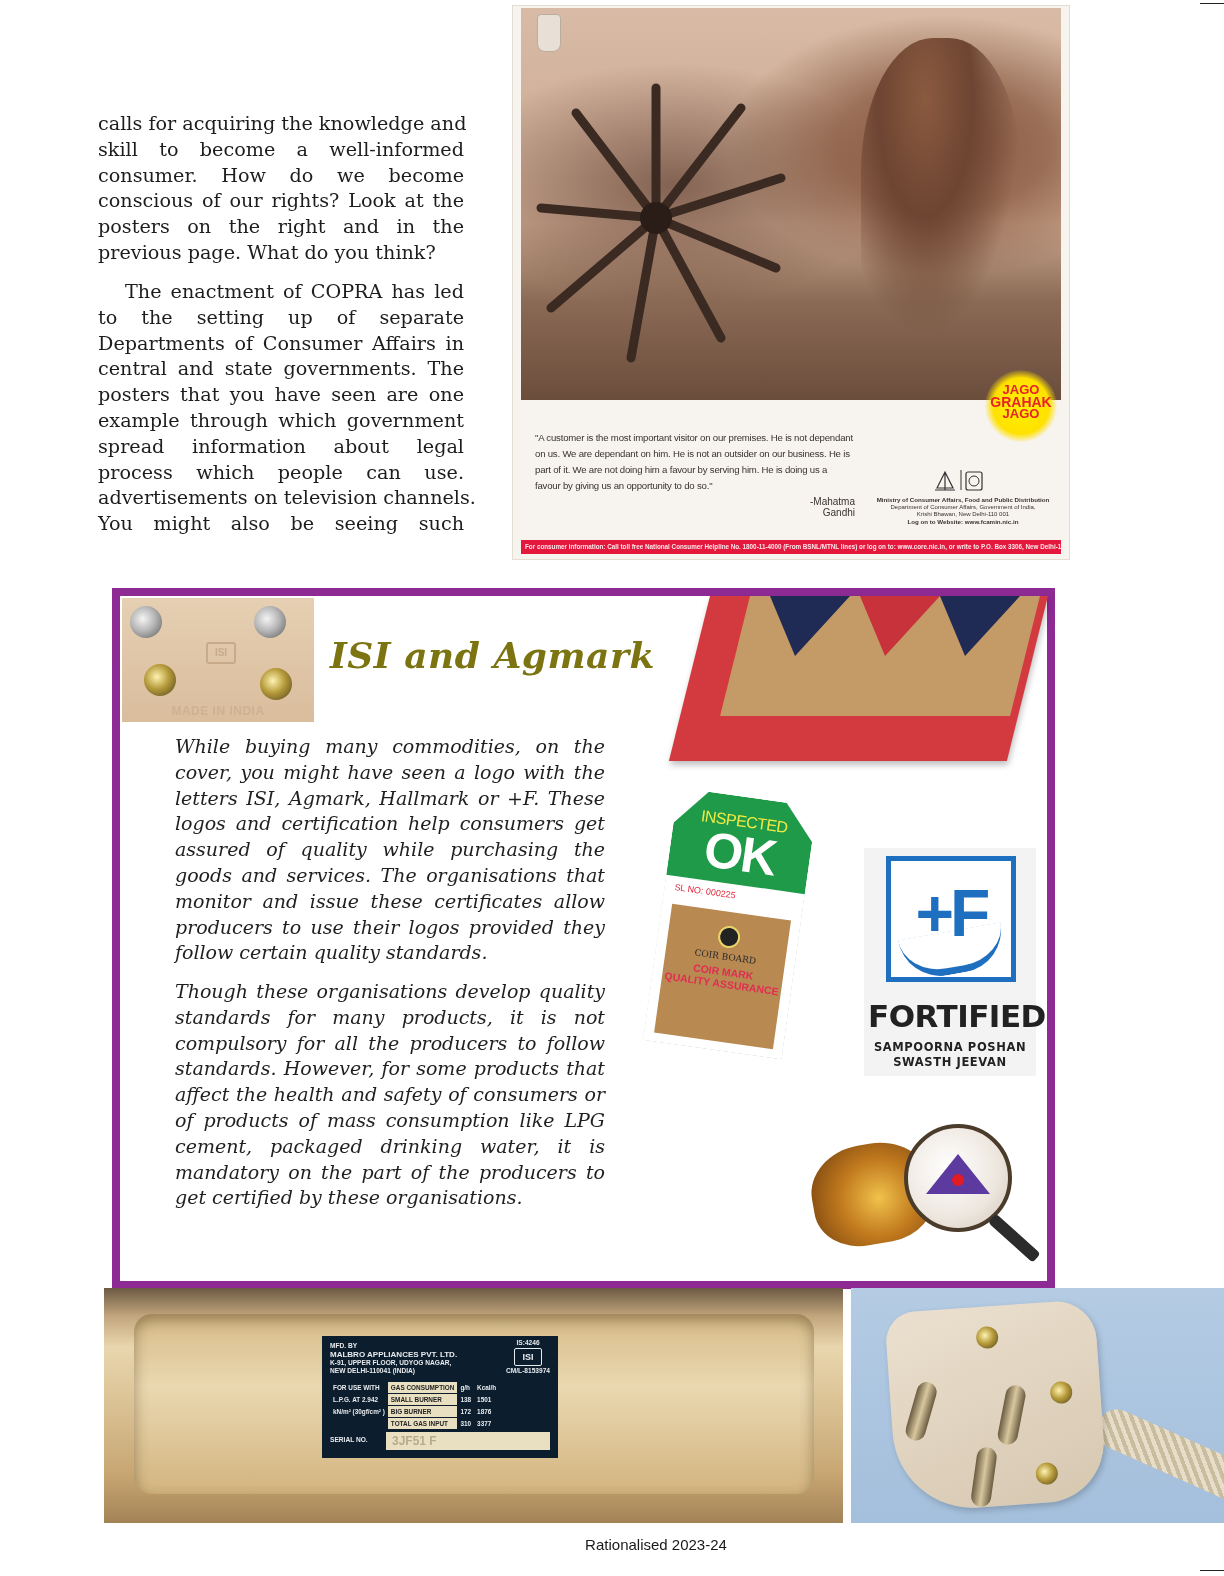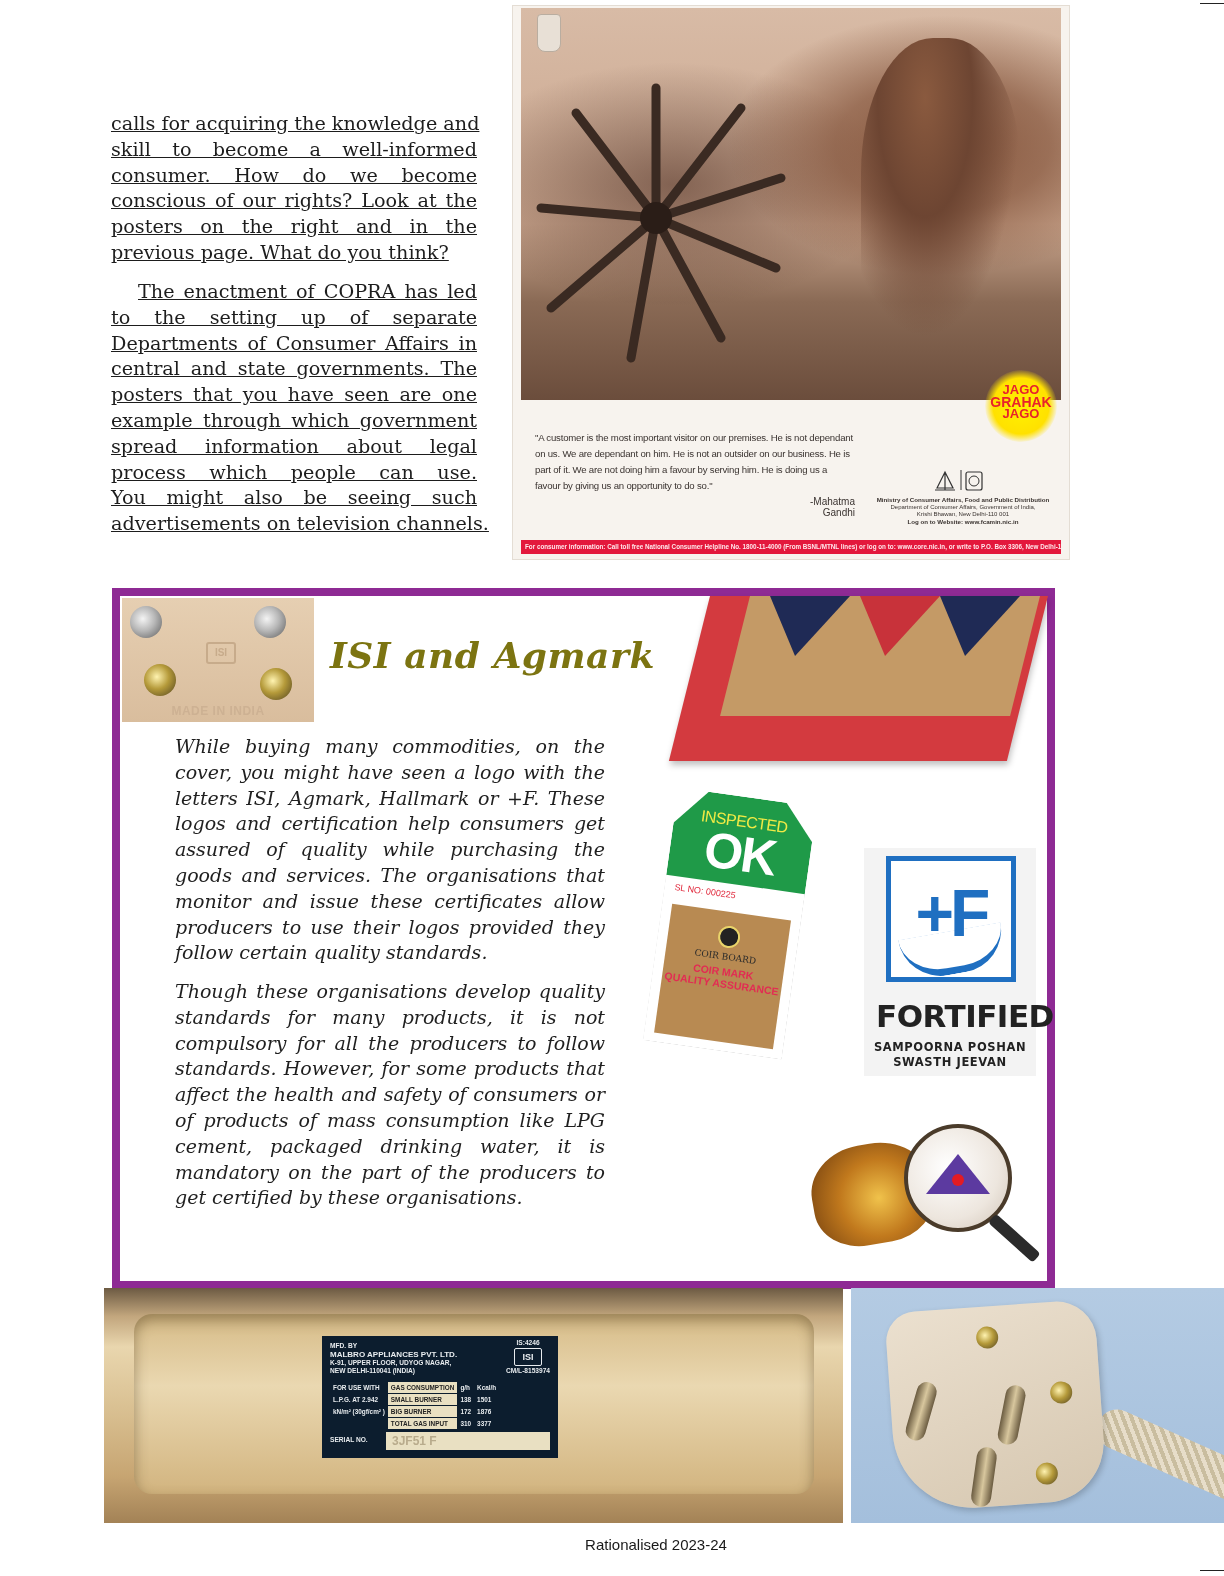--- a/index.html
+++ b/index.html
@@ -1,19 +1,19 @@
 <!DOCTYPE html>
 <html><head>
 <meta charset="utf-8">
 <style>
   html, body { margin:0; padding:0; }
   body { width:1224px; height:1576px; position:relative; background:#ffffff; overflow:hidden; font-family:"DejaVu Serif", serif; }
   .abs { position:absolute; }
   
-  .col-text { position:absolute; left:111px; width:366px; font-family:"DejaVu Serif", serif; font-size:19.2px; color:#1d1d1d;text-decoration:underline; }
+  .col-text { position:absolute; left:98px; width:366px; font-family:"DejaVu Serif", serif; font-size:19.2px; color:#1d1d1d; }
   .col-text .ln { display:block; height:25.8px; line-height:25.8px; text-align:justify; text-align-last:justify; white-space:nowrap; overflow:visible; }
   .col-text .ln.last { text-align-last:left; }
   .col-text .ln.indent { padding-left:27px; }
   
   .poster { left:512px; top:5px; width:558px; height:555px; background:#f7f3ee; border:1px solid #e4ddd4; box-sizing:border-box; }
   .poster-photo { position:absolute; left:8px; top:2px; width:540px; height:392px; background:
       radial-gradient(ellipse at 78% 35%, rgba(120,70,45,0.85) 0%, rgba(120,70,45,0.6) 18%, rgba(0,0,0,0) 36%),
       radial-gradient(ellipse at 28% 45%, rgba(70,40,30,0.55) 0%, rgba(0,0,0,0) 40%),
       linear-gradient(180deg, #d8bba6 0%, #c9a58d 55%, #8a6a55 75%, #6b4d3c 100%); overflow:hidden; }
   .emblem { position:absolute; left:16px; top:6px; width:22px; height:36px; background:#e8e0d6; border:1px solid #b9ada0; border-radius:4px 4px 8px 8px; }
@@ -46,21 +46,21 @@
   .tag-ok { position:absolute; left:0; top:30px; width:100%; text-align:center; font-family:"Liberation Sans", sans-serif; font-weight:bold; font-size:50px; color:#ffffff; line-height:54px; letter-spacing:-2px; }
   .tag-sl { position:absolute; left:10px; top:94px; font-family:"Liberation Sans", sans-serif; font-size:9px; color:#e0283b; }
   .tag-brown { position:absolute; left:10px; top:116px; width:120px; height:130px; background:#b88a52; }
   .tag-coir { position:absolute; left:0; top:40px; width:100%; text-align:center; font-family:"DejaVu Serif", serif; font-size:9px; color:#2a2a2a; }
   .tag-mark { position:absolute; left:0; top:54px; width:100%; text-align:center; font-family:"Liberation Sans", sans-serif; font-weight:bold; font-size:10.5px; line-height:12px; color:#e22c53; }
   
   .fplus { position:absolute; left:744px; top:252px; width:172px; height:228px; background:#f3f3f3; }
   .fplus-box { position:absolute; left:22px; top:8px; width:130px; height:126px; border:5px solid #1f6fc1; box-sizing:border-box; background:#ffffff; }
   .fplus-glyph { position:absolute; left:0; top:12px; width:100%; text-align:center; font-family:"Liberation Sans", sans-serif; font-weight:bold; font-size:66px; color:#1f6fc1; line-height:80px; letter-spacing:-4px; }
   .fplus-swoosh { position:absolute; left:10px; top:70px; width:104px; height:36px; border-bottom:7px solid #1f6fc1; border-radius:0 0 60px 60px; transform:rotate(-10deg); }
-  .fortified { position:absolute; left:12px; top:150px; width:100%; text-align:right; font-family:"DejaVu Sans", sans-serif; font-weight:bold; font-size:31px; color:#222; letter-spacing:-0.5px; }
+  .fortified { position:absolute; left:4px; top:150px; width:100%; text-align:right; font-family:"DejaVu Sans", sans-serif; font-weight:bold; font-size:31px; color:#222; letter-spacing:-0.5px; }
   .fort-sub { position:absolute; left:0; top:192px; width:100%; text-align:center; font-family:"DejaVu Sans", sans-serif; font-weight:bold; font-size:11.5px; line-height:15px; color:#222; letter-spacing:0.6px; }
   
   .hallmark { position:absolute; left:686px; top:508px; width:250px; height:170px; }
   .jewel { position:absolute; left:6px; top:40px; width:120px; height:100px; border-radius:45% 45% 40% 40%; background:radial-gradient(circle at 55% 55%, #f0c24b 0%, #c1791d 45%, #6b3a0e 100%); transform:rotate(-10deg); }
   .lens { position:absolute; left:98px; top:20px; width:100px; height:100px; border-radius:50%; border:4px solid #4a3b2a; background:radial-gradient(circle at 40% 40%, #ffffff 0%, #ede6de 60%, #cfc3b5 100%); }
   .bis-tri { position:absolute; left:18px; top:26px; width:0; height:0; border-left:32px solid transparent; border-right:32px solid transparent; border-bottom:40px solid #5c3aa0; }
   .bis-dot { position:absolute; left:44px; top:46px; width:12px; height:12px; border-radius:50%; background:#e31b23; }
   .handle { position:absolute; left:186px; top:108px; width:60px; height:12px; background:#2b2b2b; transform:rotate(42deg); transform-origin:left center; border-radius:4px; }
   
   .stove { left:104px; top:1288px; width:739px; height:235px; background:linear-gradient(180deg, #6c5a43 0%, #c2a67d 12%, #e9d6ae 25%, #d7bd8e 55%, #c7a572 80%, #a38256 100%); overflow:hidden; }
@@ -94,22 +94,22 @@
 </div>
 <div class="col-text" style="top:279px;">
   <span class="ln indent">The enactment of COPRA has led</span>
   <span class="ln">to the setting up of separate</span>
   <span class="ln">Departments of Consumer Affairs in</span>
   <span class="ln">central and state governments. The</span>
   <span class="ln">posters that you have seen are one</span>
   <span class="ln">example through which government</span>
   <span class="ln">spread information about legal</span>
   <span class="ln">process which people can use.</span>
+  <span class="ln">advertisements on television channels.</span>
   <span class="ln">You might also be seeing such</span>
-  <span class="ln">advertisements on television channels.</span>
 </div>
 
 <div class="abs poster">
   <div class="poster-photo">
     <div class="emblem"></div>
     <svg width="260" height="300" style="position:absolute;left:10px;top:60px;" viewBox="0 0 260 300">
       <g stroke="#3a2a22" stroke-width="9" stroke-linecap="round">
         <line x1="125" y1="150" x2="125" y2="20"></line>
           <line x1="125" y1="150" x2="210" y2="40"></line>
         <line x1="125" y1="150" x2="250" y2="110"></line>

